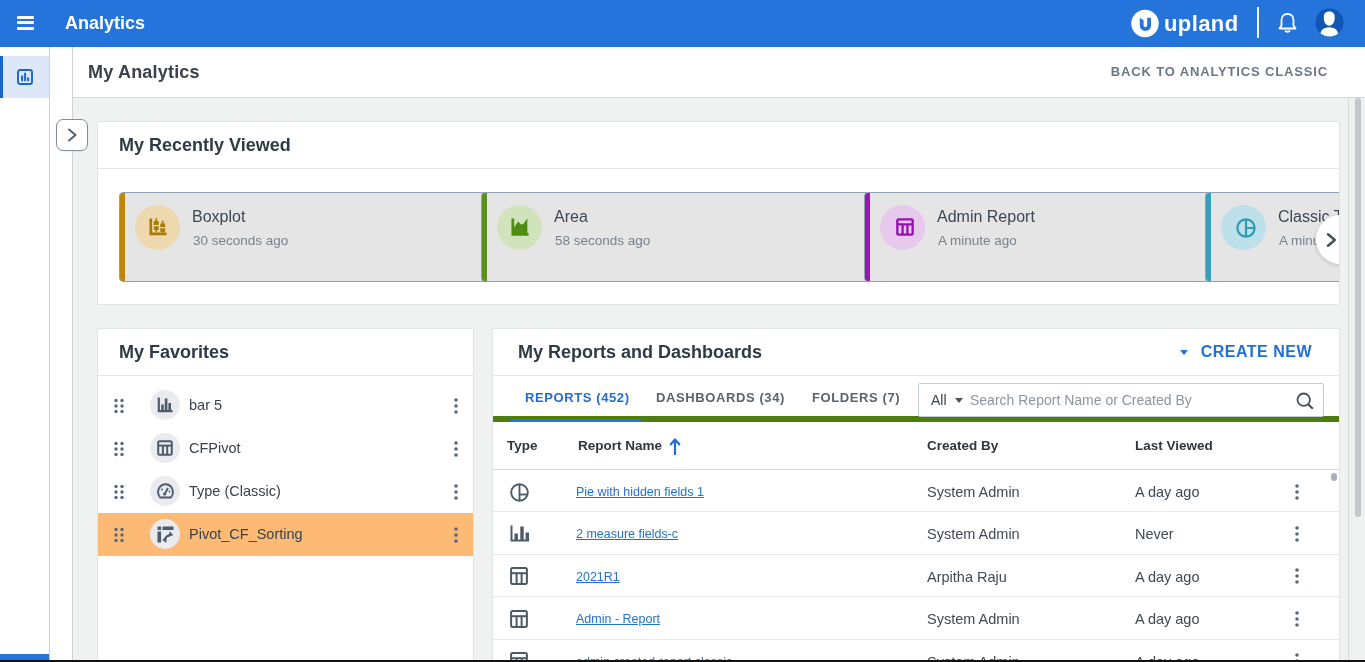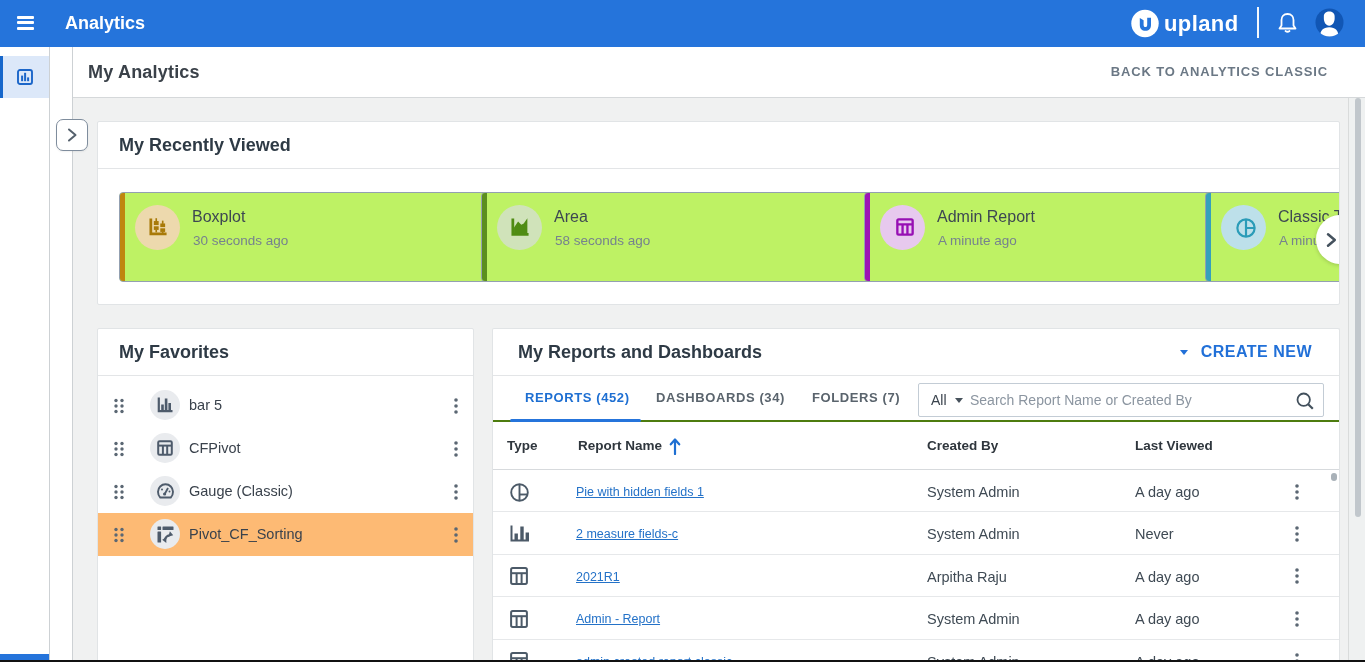--- a/index.html
+++ b/index.html
@@ -30,41 +30,41 @@
 
 .expander { position:absolute; left:56px; top:119px; width:32px; height:32px; background:#fff; border:1.5px solid #7f8d9d; border-radius:7px; box-shadow:0 1px 2px rgba(0,0,0,.06); }
 .expander svg { position:absolute; left:9px; top:8px; }
 
 
 .card { position:absolute; background:#fff; border:1px solid #e1e4e6; border-radius:2px; }
 .card .chead { position:relative; height:47px; border-bottom:1px solid #e3e5e7; }
 .card .chead h2 { position:absolute; left:21px; top:0; line-height:46px; font-size:18px; font-weight:700; color:#2e3a45; }
 
 #recent { left:97px; top:121px; width:1243px; height:184px; overflow:hidden; }
-.rv-item { position:absolute; top:70px; width:396px; height:90px; background:#bef264; border:1px solid #93a0b1; border-radius:4px; overflow:hidden; }
+.rv-item { position:absolute; top:70px; width:396px; height:90px; background:#e5e5e5; border:1px solid #93a0b1; border-radius:4px; overflow:hidden; }
 .rv-item .strip { position:absolute; left:0; top:0; width:5px; height:88px; }
 .rv-item .circ { position:absolute; left:15px; top:12px; width:45px; height:45px; border-radius:50%; }
 .rv-item .nm { position:absolute; left:72px; top:15px; font-size:16px; color:#3d4752; }
 .rv-item .ago { position:absolute; left:73px; top:40px; font-size:13.5px; color:#76828e; }
 
 .rv-next { position:absolute; left:1218px; top:93px; width:49px; height:49px; border-radius:50%; background:#fff; box-shadow:0 1px 4px rgba(0,0,0,.18); }
 .rv-next svg { position:absolute; left:11px; top:15px; }
 
 #favs { left:97px; top:328px; width:377px; height:340px; }
 .fav-row { position:relative; height:43px;padding-left:20px; }
 .fav-row.sel { background:#fdba74; }
 .fav-row .drag { position:absolute; left:15px; top:50%; margin-top:-8px; }
 .fav-row .circ { position:absolute; left:52px; top:6px; width:30px; height:30px; border-radius:50%; background:#e9ebee; }
 .fav-row .lbl { position:absolute; left:91px; top:0; line-height:43px; font-size:14.5px; color:#3a424c; }
 .fav-row .kebab { position:absolute; right:15px; top:50%; margin-top:-8px; }
 
 #reports { left:492px; top:328px; width:848px; height:340px; border-bottom:none; }
 .createnew { position:absolute; right:27px; top:0; line-height:46px; font-size:16px; font-weight:700; color:#2170d8; letter-spacing:0.5px; }
 .createnew .tri { display:inline-block; width:0; height:0; border-left:4.5px solid transparent; border-right:4.5px solid transparent; border-top:5.5px solid #2170d8; margin-right:13px; position:relative; top:-2px; }
-.tabrow { position:relative; height:46px; border-bottom:2px solid #4d7c0f;padding-left:28px; }
+.tabrow { position:relative; height:46px; border-bottom:6px solid #4d7c0f;padding-left:28px; }
 .tab { position:absolute; top:0; line-height:44px; font-size:13px; font-weight:700; letter-spacing:.6px; color:#5a646d; }
 .tab.active { color:#1e6fd2; }
 .tab-underline { position:absolute; left:17px; top:42.5px; width:131px; height:3.5px; background:#2574db; border-radius:2px; }
 .searchbox { position:absolute; left:425px; top:7px; width:406px; height:34px; border:1px solid #c3ccd5; border-radius:2px; background:#fff; }
 .searchbox .all { position:absolute; left:12px; top:0; line-height:32px; font-size:14px; color:#3a434d; }
 .searchbox .tri { position:absolute; left:36px; top:14px; width:0; height:0; border-left:4.5px solid transparent; border-right:4.5px solid transparent; border-top:5.5px solid #47525c; }
 .searchbox .ph { position:absolute; left:51px; top:0; line-height:32px; font-size:14px; color:#8b95a0; }
 .searchbox svg { position:absolute; right:8px; top:7px; }
 
 .thead { position:relative; height:48px; border-bottom:1px solid #d7dadd; }
@@ -275,21 +275,21 @@
         </g>
       </svg>
     <div class="circ"></div>
     <svg class="abs" style="left:59px;top:13px" width="17" height="17" viewBox="0 0 17 17">
       <path d="M3.2 14.5 Q1 12.5 1 8.8 A7.5 7.5 0 0 1 16 8.8 Q16 12.5 13.8 14.5 Z" fill="none" stroke="#4e5b6b" stroke-width="1.9"></path>
       <path d="M8 10.5 L11 5" stroke="#4e5b6b" stroke-width="1.8"></path>
       <circle cx="7.6" cy="11" r="1.6" fill="#4e5b6b"></circle>
       <circle cx="5" cy="6.5" r="1" fill="#4e5b6b"></circle>
         <circle cx="12.5" cy="8.5" r="1" fill="#4e5b6b"></circle>
     </svg>
-    <div class="lbl">Gauge (Classic)</div>
+    <div class="lbl">Type (Classic)</div>
     <svg class="kebab" width="4" height="16" viewBox="0 0 4 16">
         <g fill="#5b6773">
           <circle cx="2" cy="2" r="1.8"></circle>
           <circle cx="2" cy="8" r="1.8"></circle>
           <circle cx="2" cy="14" r="1.8"></circle>
         </g>
       </svg>
   </div>
   <div class="fav-row sel">
     <svg class="drag" width="12" height="16" viewBox="0 0 12 16">

